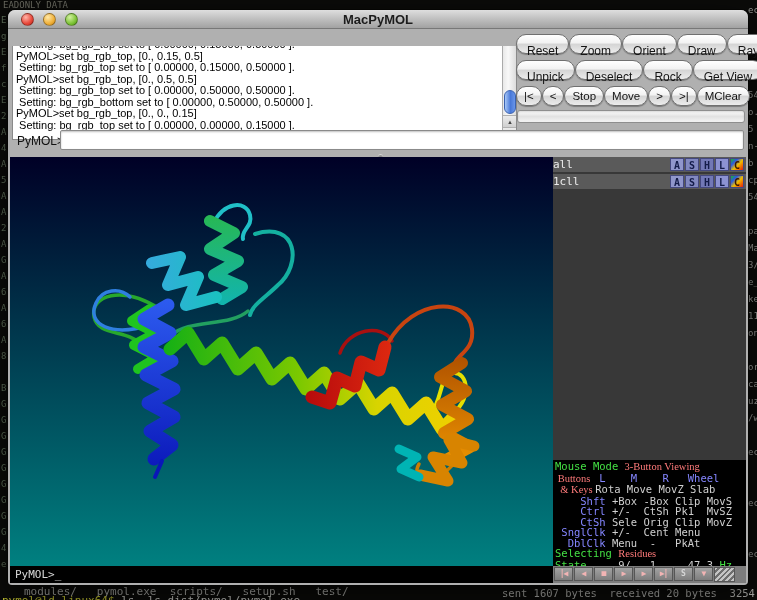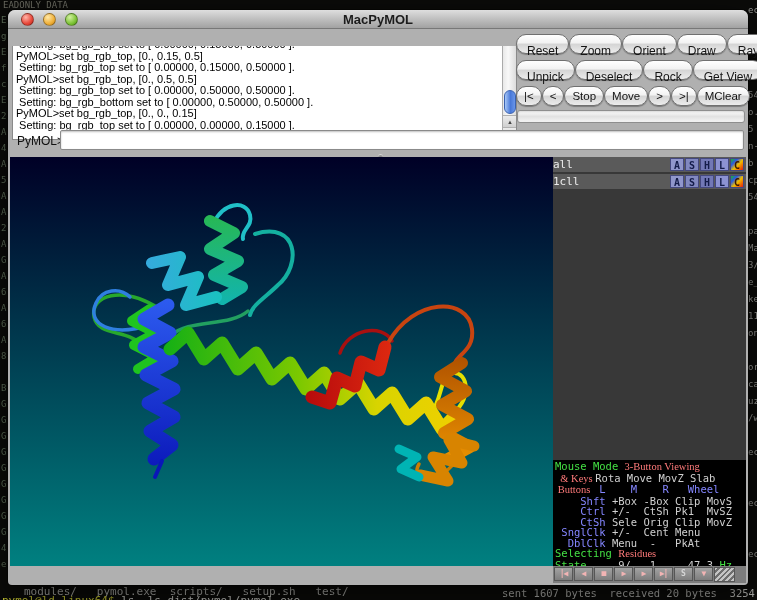--- a/index.html
+++ b/index.html
@@ -248,20 +248,21 @@
       <path d="M140,152 L122,164 L146,176 L124,188 L148,200 L128,212" stroke="#1fc41f" stroke-width="10"></path>
       <path d="M158,148 L134,162 L160,176 L134,190 L162,204 L136,218 L164,232 L138,246 L164,260 L140,274 L162,288 L144,302" stroke="url(#lgBlue)" stroke-width="13"></path>
       <path d="M152,304 L145,320" stroke="#0a16b8" stroke-width="4"></path>
       <path d="M160,192 L178,176 L194,202 L212,186 L228,212 L246,196 L262,222 L280,206 L296,232 L314,216 L330,242 L348,226 L364,252 L382,236 L398,262 L416,246 L432,272 L446,258" stroke="url(#lgCentral)" stroke-width="13"></path>
       <path d="M302,240 L320,246 L327,221 L345,229 L351,205 L369,213 L375,190" stroke="url(#lgRed)" stroke-width="13"></path>
       <path d="M452,206 L430,220 L456,234 L432,248 L458,262 L434,276 L460,290 L438,302" stroke="url(#lgOr)" stroke-width="12"></path>
       <path d="M410,318 L438,324 L423,300 L452,306 L439,283 L464,289" stroke="#d88400" stroke-width="11"></path>
       <path d="M389,292 L407,300 L391,312 L409,320" stroke="#00b4b4" stroke-width="9"></path>
     </svg>
   </div>
+  <div class="cmd-strip"><span>PyMOL&gt;_</span></div>
 
   <div class="side-panel">
     <div>
         <div class="obj-row">
           <span class="obj-name">all</span>
           <span class="obj-btns">
             <span class="obj-btn" style="background: rgb(144, 150, 204);">A</span>
             <span class="obj-btn" style="background: rgb(129, 136, 192);">S</span>
             <span class="obj-btn" style="background: rgb(114, 120, 182);">H</span>
             <span class="obj-btn" style="background: rgb(140, 146, 210);">L</span>
@@ -274,22 +275,22 @@
             <span class="obj-btn" style="background: rgb(144, 150, 204);">A</span>
             <span class="obj-btn" style="background: rgb(129, 136, 192);">S</span>
             <span class="obj-btn" style="background: rgb(114, 120, 182);">H</span>
             <span class="obj-btn" style="background: rgb(140, 146, 210);">L</span>
             <span class="obj-btn rainbow">C</span>
           </span>
         </div>
       </div>
     <div class="mouse-panel">
         <div class="mp-line"><span class="mp-green">Mouse Mode </span><span class="mp-salmon">3-Button Viewing</span></div>
+        <div class="mp-line"><span class="mp-salmon"> Buttons </span><span class="mp-blue"> L    M    R   Wheel</span></div>
         <div class="mp-line"><span class="mp-salmon">  &amp; Keys </span><span class="mp-gray">Rota Move MovZ Slab</span></div>
-        <div class="mp-line"><span class="mp-salmon"> Buttons </span><span class="mp-blue"> L    M    R   Wheel</span></div>
         <div class="mp-line"><span class="mp-blue">    Shft </span><span class="mp-gray">+Box -Box Clip MovS</span></div>
         <div class="mp-line"><span class="mp-blue">    Ctrl </span><span class="mp-gray">+/-  CtSh Pk1  MvSZ</span></div>
         <div class="mp-line"><span class="mp-blue">    CtSh </span><span class="mp-gray">Sele Orig Clip MovZ</span></div>
         <div class="mp-line"><span class="mp-blue"> SnglClk </span><span class="mp-gray">+/-  Cent Menu</span></div>
         <div class="mp-line"><span class="mp-blue">  DblClk </span><span class="mp-gray">Menu  -   PkAt</span></div>
         <div class="mp-line"><span class="mp-green">Selecting </span><span class="mp-salmon">Residues</span></div>
         <div class="mp-line"><span class="mp-green">State</span><span class="mp-gray">     9/   1     47.3 </span><span class="mp-green">Hz</span></div>
       </div>
     <div class="vcr">
         <div class="vcr-btn">|◀</div>

